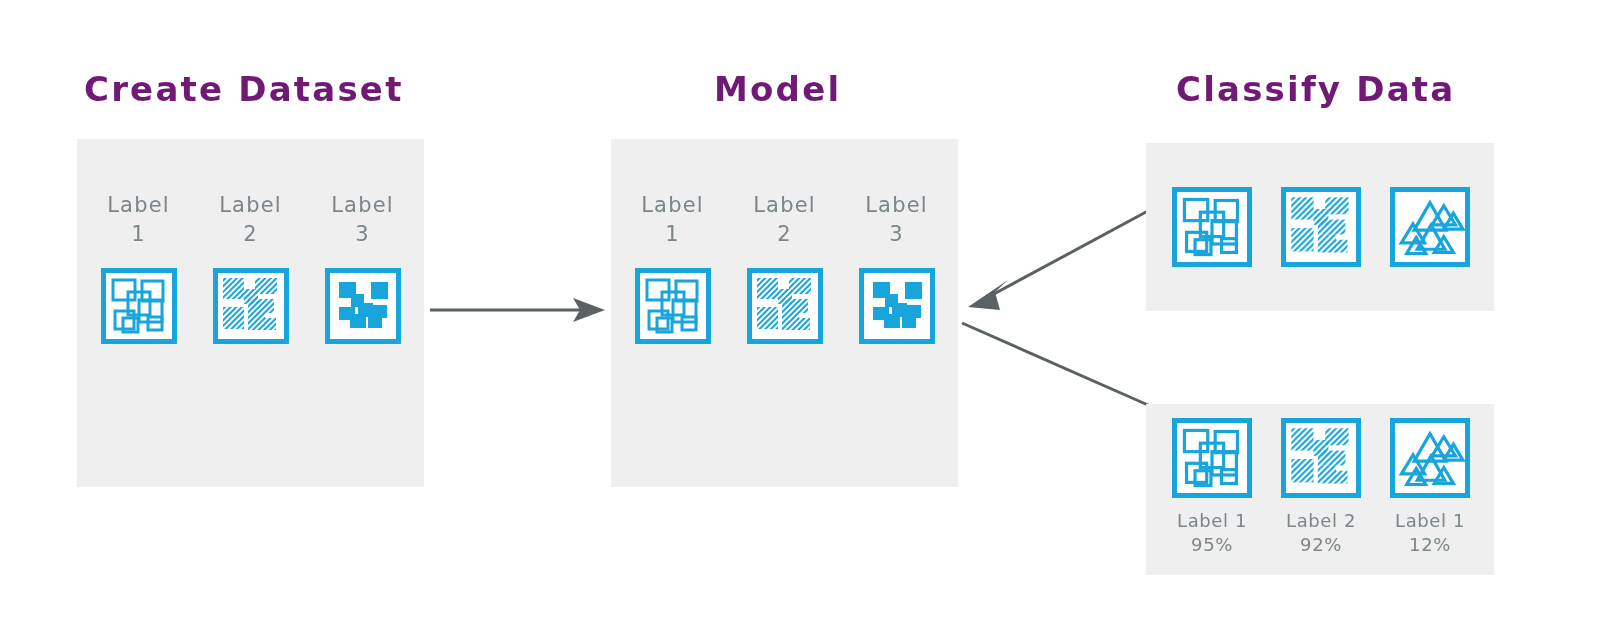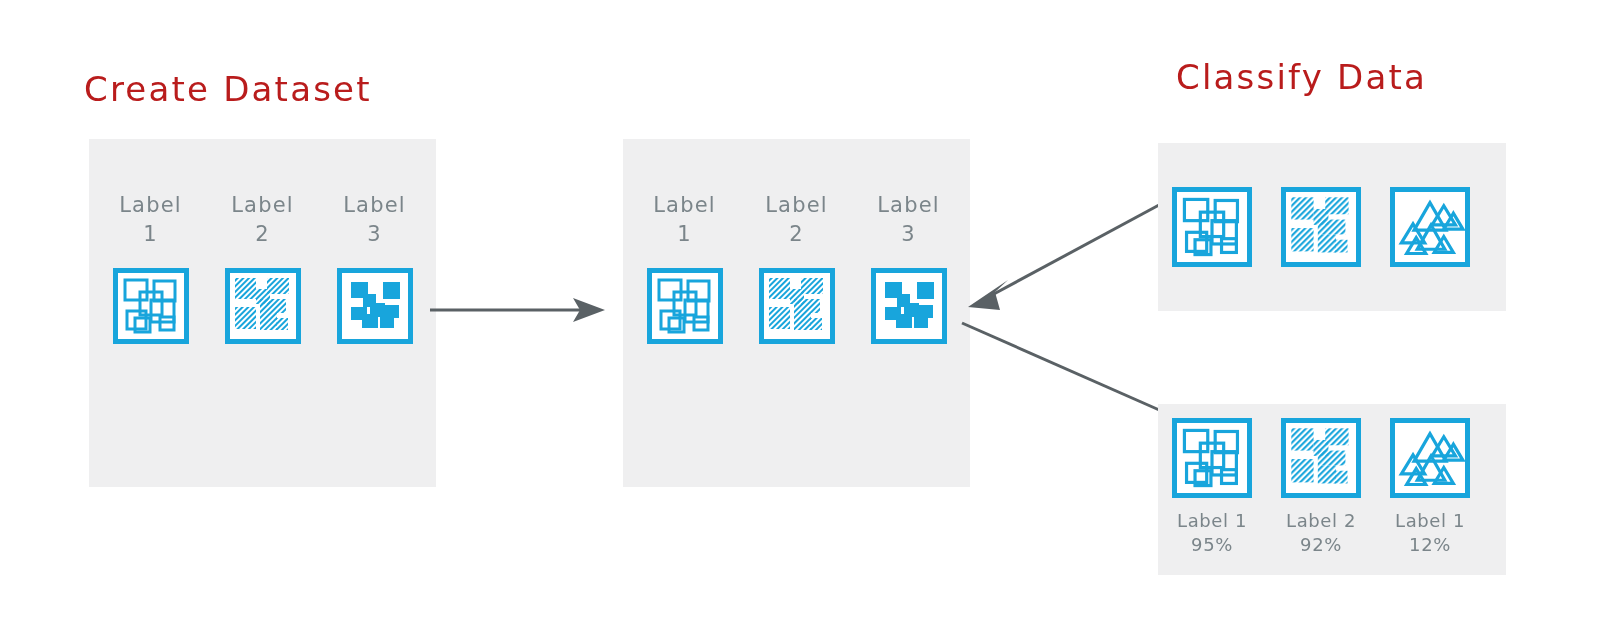--- a/index.html
+++ b/index.html
@@ -16,37 +16,36 @@
   }
 
   .stage {
     position: absolute;
     inset: 0;
   }
 
   
   .section-title {
     position: absolute;
-    color: #b91c1c;
+    color: #701a75;
     font-size: 34px;
-    font-weight: normal;
+    font-weight: bold;
     letter-spacing: 2.2px;
     white-space: nowrap;
     line-height: 1;
   }
   #title-create  { left: 84px;  top: 72px; }
   #title-model   { left: 714px; top: 72px; }
-  #title-classify{ left: 1176px; top: 60px; }
+  #title-classify{ left: 1176px; top: 72px; }
   #title-prediction { left: 1204px; top: 338px; }
 
   
   .panel {
     position: absolute;
     background: #efeff0;
-    margin-left: 12px;
   }
   #panel-create   { left: 77px;   top: 139px; width: 347px; height: 348px; }
   #panel-model    { left: 611px;  top: 139px; width: 347px; height: 348px; }
   #panel-classify { left: 1146px; top: 143px; width: 348px; height: 168px; }
   #panel-prediction { left: 1146px; top: 404px; width: 348px; height: 171px; }
 
   
   .label-row {
     position: absolute;
     top: 52px;
@@ -211,20 +210,21 @@
       </div>
 
     </div>
   </div>
 
   <svg class="arrow-svg" id="arrow-train" viewBox="0 0 175 50" xmlns="http://www.w3.org/2000/svg">
     <line x1="0" y1="25" x2="150" y2="25" stroke="#5a6165" stroke-width="3"></line>
     <path d="M175 25 L143 13 L150 25 L143 37 Z" fill="#5a6165"></path>
   </svg>
 
+  <div class="section-title" id="title-model">Model</div>
 
   <div class="panel" id="panel-model">
     <div class="label-row">
 
       <div class="label-col">
         <div class="label-text">Label
 1</div>
         <div class="tile-wrap">
           <div class="tile">
             <svg viewBox="0 0 66 66" xmlns="http://www.w3.org/2000/svg">

